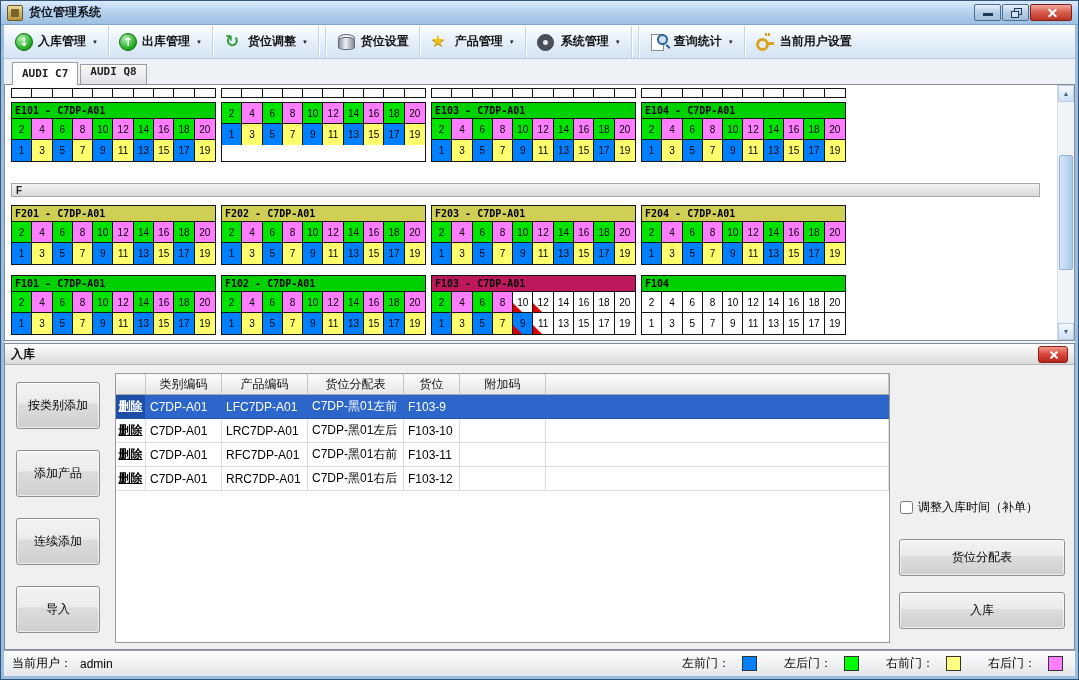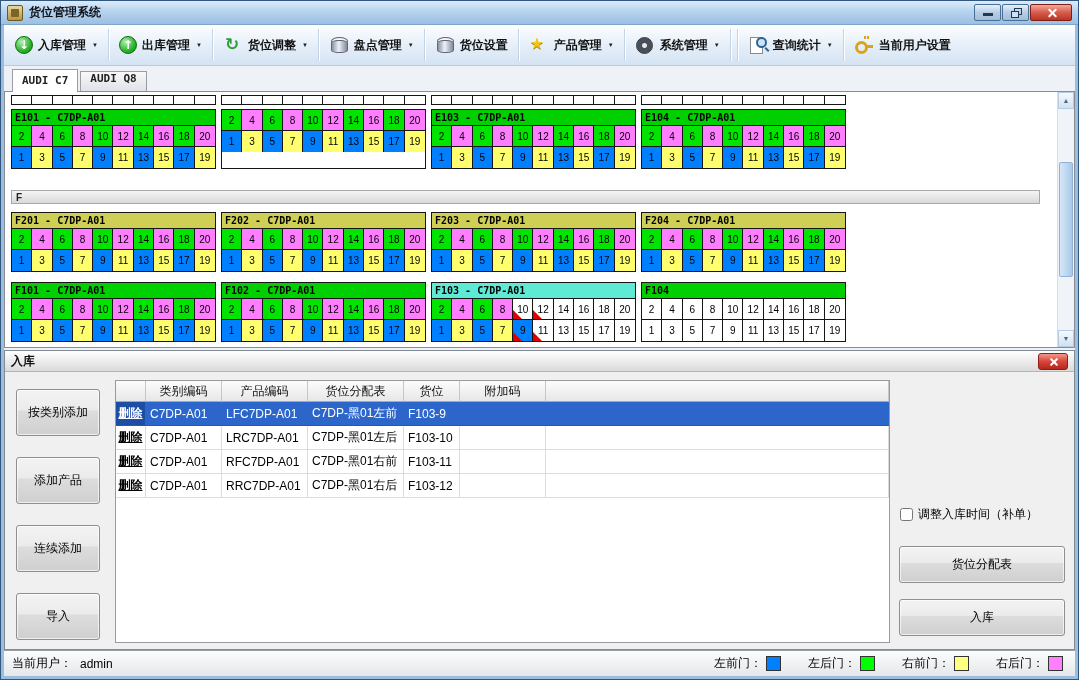--- a/index.html
+++ b/index.html
@@ -19,21 +19,21 @@
   .g-max1{position:absolute;left:11px;top:3px;width:8px;height:7px;border:1px solid #1f3a57;background:transparent;}
   .g-max2{position:absolute;left:8px;top:6px;width:8px;height:7px;border:1px solid #1f3a57;background:#cfe0f2;}
   .g-x1,.g-x2{position:absolute;left:16px;top:7px;width:11px;height:2px;background:#fff;border-radius:1px;}
   .g-x1{transform:rotate(45deg);}
   .g-x2{transform:rotate(-45deg);}
 
   
   .client{flex:1;margin:0 3px 3px;background:#eef2f7;display:flex;flex-direction:column;min-height:0;}
 
   
-  .toolbar{height:41px;flex:none;background:linear-gradient(180deg,#fdfefe,#e6eff9 50%,#d4e3f3);border-bottom:1px solid #b8cadf;display:flex;align-items:center;padding:0 4px;text-align:center;}
+  .toolbar{height:34px;flex:none;background:linear-gradient(180deg,#fdfefe,#e6eff9 50%,#d4e3f3);border-bottom:1px solid #b8cadf;display:flex;align-items:center;padding:0 4px;text-align:center;}
   .tbtn{display:flex;align-items:center;gap:5px;height:34px;padding:0 7px;border-radius:2px;}
   .tlabel{font-size:12px;font-weight:bold;color:#111;white-space:nowrap;}
   .tarrow{font-size:6px;color:#222;margin-left:1px;}
   .tsep{width:1px;height:32px;background:#c3d4e7;box-shadow:1px 0 0 rgba(255,255,255,.9);margin:0 3px;flex:none;}
   .ic{width:20px;height:18px;position:relative;display:inline-block;flex:none;}
   .ic i{position:absolute;inset:0;}
   .inbound-icon,.outbound-icon{width:18px;height:18px;border-radius:50%;background:radial-gradient(circle at 35% 30%,#b4eeb4,#2ab52a 60%,#0f860f);border:1px solid #0a6e0a;}
   .inbound-icon::before{content:"↓";position:absolute;inset:0;display:flex;align-items:center;justify-content:center;color:#fff;font:bold 12px "DejaVu Sans",sans-serif;}
   .outbound-icon::before{content:"↑";position:absolute;inset:0;display:flex;align-items:center;justify-content:center;color:#fff;font:bold 12px "DejaVu Sans",sans-serif;}
   .adjust-icon::before{content:"↻";position:absolute;left:2px;top:-2px;font:bold 17px "DejaVu Sans",sans-serif;color:#2d9e38;}
@@ -101,21 +101,21 @@
   .chkrow{position:absolute;left:10px;top:134px;display:flex;align-items:center;gap:5px;font-size:12px;color:#000;}
   .chkrow input{width:13px;height:13px;margin:0;}
   .rbtn{position:absolute;left:9px;width:166px;height:37px;}
   .rbtn.r0{top:174px;}
   .rbtn.r1{top:227px;}
 
   
   .statusbar{height:26px;flex:none;background:linear-gradient(#fcfcfc,#e4e7ea);border-top:1px solid #9aa0a8;display:flex;align-items:center;padding:0 8px;font-size:12px;color:#000;}
   .user{margin-left:8px;}
   .legend{margin-left:auto;display:flex;align-items:center;gap:27px;margin-right:4px;}
-  .lgitem{display:flex;align-items:center;gap:4px;}
+  .lgitem{display:flex;align-items:center;gap:12px;}
   .lgswatch{width:15px;height:15px;border:1px solid #333;display:inline-block;}
 </style>
 </head>
 <body>
 
 <div class="window">
   <div class="titlebar">
     <span class="appicon">
         <i></i>
       </span>
@@ -154,27 +154,20 @@
         </div>
         <div class="tsep"></div>
         <div class="tbtn">
           <span class="ic adjust-icon">
             <i></i>
           </span>
           <span class="tlabel">货位调整</span>
           <span class="tarrow">▼</span>
         </div>
         <div class="tsep"></div>
-        <div class="tbtn">
-          <span class="ic stocktake-icon">
-            <i></i>
-          </span>
-          <span class="tlabel">盘点管理</span>
-          <span class="tarrow">▼</span>
-        </div>
         <div class="tsep"></div>
         <div class="tbtn">
           <span class="ic slot-settings-icon">
             <i></i>
           </span>
           <span class="tlabel">货位设置</span>
         </div>
         <div class="tsep"></div>
         <div class="tbtn">
           <span class="ic product-icon">
@@ -525,21 +518,21 @@
                 <div class="cell" style="background: rgb(255, 255, 110);">7</div>
                 <div class="cell" style="background: rgb(0, 128, 255);">9</div>
                 <div class="cell" style="background: rgb(255, 255, 110);">11</div>
                 <div class="cell" style="background: rgb(0, 128, 255);">13</div>
                 <div class="cell" style="background: rgb(255, 255, 110);">15</div>
                 <div class="cell" style="background: rgb(0, 128, 255);">17</div>
                 <div class="cell" style="background: rgb(255, 255, 110);">19</div>
               </div>
             </div>
             <div class="card">
-              <div class="chead" style="background: #5eead4;">F103 - C7DP-A01</div>
+              <div class="chead" style="background: #be185d;">F103 - C7DP-A01</div>
               <div class="cgrid">
                 <div class="cell" style="background: rgb(0, 228, 0);">2</div>
                 <div class="cell" style="background: rgb(255, 125, 255);">4</div>
                 <div class="cell" style="background: rgb(0, 228, 0);">6</div>
                 <div class="cell" style="background: rgb(255, 125, 255);">8</div>
                 <div class="cell pend" style="background: rgb(255, 255, 255);">10</div>
                 <div class="cell pend" style="background: rgb(255, 255, 255);">12</div>
                 <div class="cell" style="background: rgb(255, 255, 255);">14</div>
                 <div class="cell" style="background: rgb(255, 255, 255);">16</div>
                 <div class="cell" style="background: rgb(255, 255, 255);">18</div>

